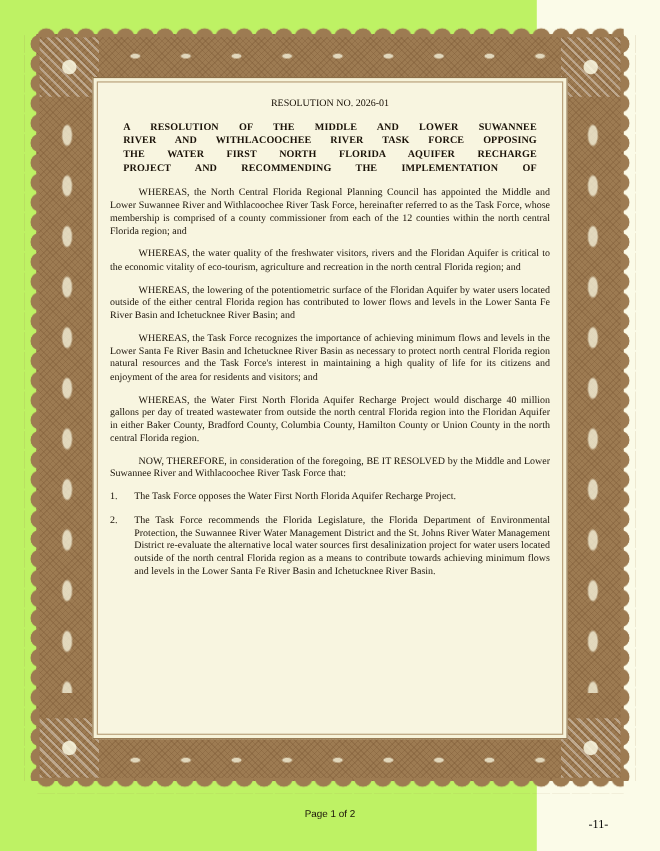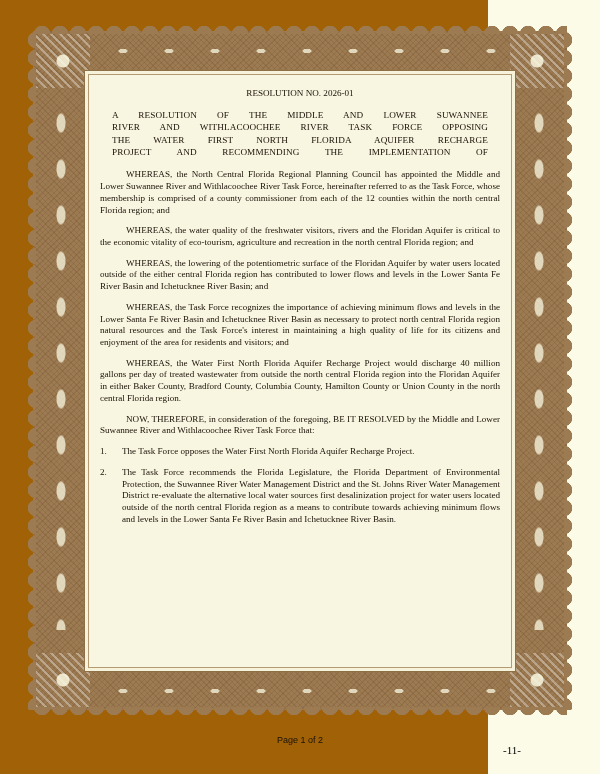--- a/index.html
+++ b/index.html
@@ -14,21 +14,21 @@
     position: relative;
     overflow: hidden;
   }
 
   
   .page {
     position: absolute;
     left: 0; top: 0;
     width: 488px;
     height: 774px;
-    background: #a16207;
+    background: #bef264;
   }
 
   .border-frame {
     position: absolute;
     left: 33px;
     top: 31px;
     width: 534px;
     height: 679px;
     background:
       repeating-linear-gradient(45deg, rgba(120,85,50,0.30) 0px, rgba(120,85,50,0.30) 1px, rgba(255,255,255,0.0) 1px, rgba(255,255,255,0.0) 4px),
@@ -136,20 +136,21 @@
     font-size: 9.1px;
   }
 
   .doc-title {
     text-align: justify;
     text-align-last: justify;
     margin: 0 12px 11px 12px;
     font-size: 9.2px;
     line-height: 1.35;
     letter-spacing: 0.1px;
+    font-weight: bold;
   }
   .doc-title span { display: block; }
   .doc-title span.last { text-align-last: center; }
 
   p.para {
     margin: 0 0 9px 0;
     text-indent: 26px;
   }
   p.para.numbered {
     text-indent: 0;
@@ -167,21 +168,21 @@
     left: 0;
     top: 735px;
     width: 600px;
     text-align: center;
     font-size: 9px;
     color: #1a1208;
     font-family: Liberation Sans, sans-serif;
   }
   .page-number-right {
     position: absolute;
-    left: 503px;
+    left: 535px;
     top: 744px;
     font-size: 11px;
     color: #000;
     font-family: "Liberation Serif", serif;
   }
 </style>
 </head>
 <body>
 
 <div class="page">

